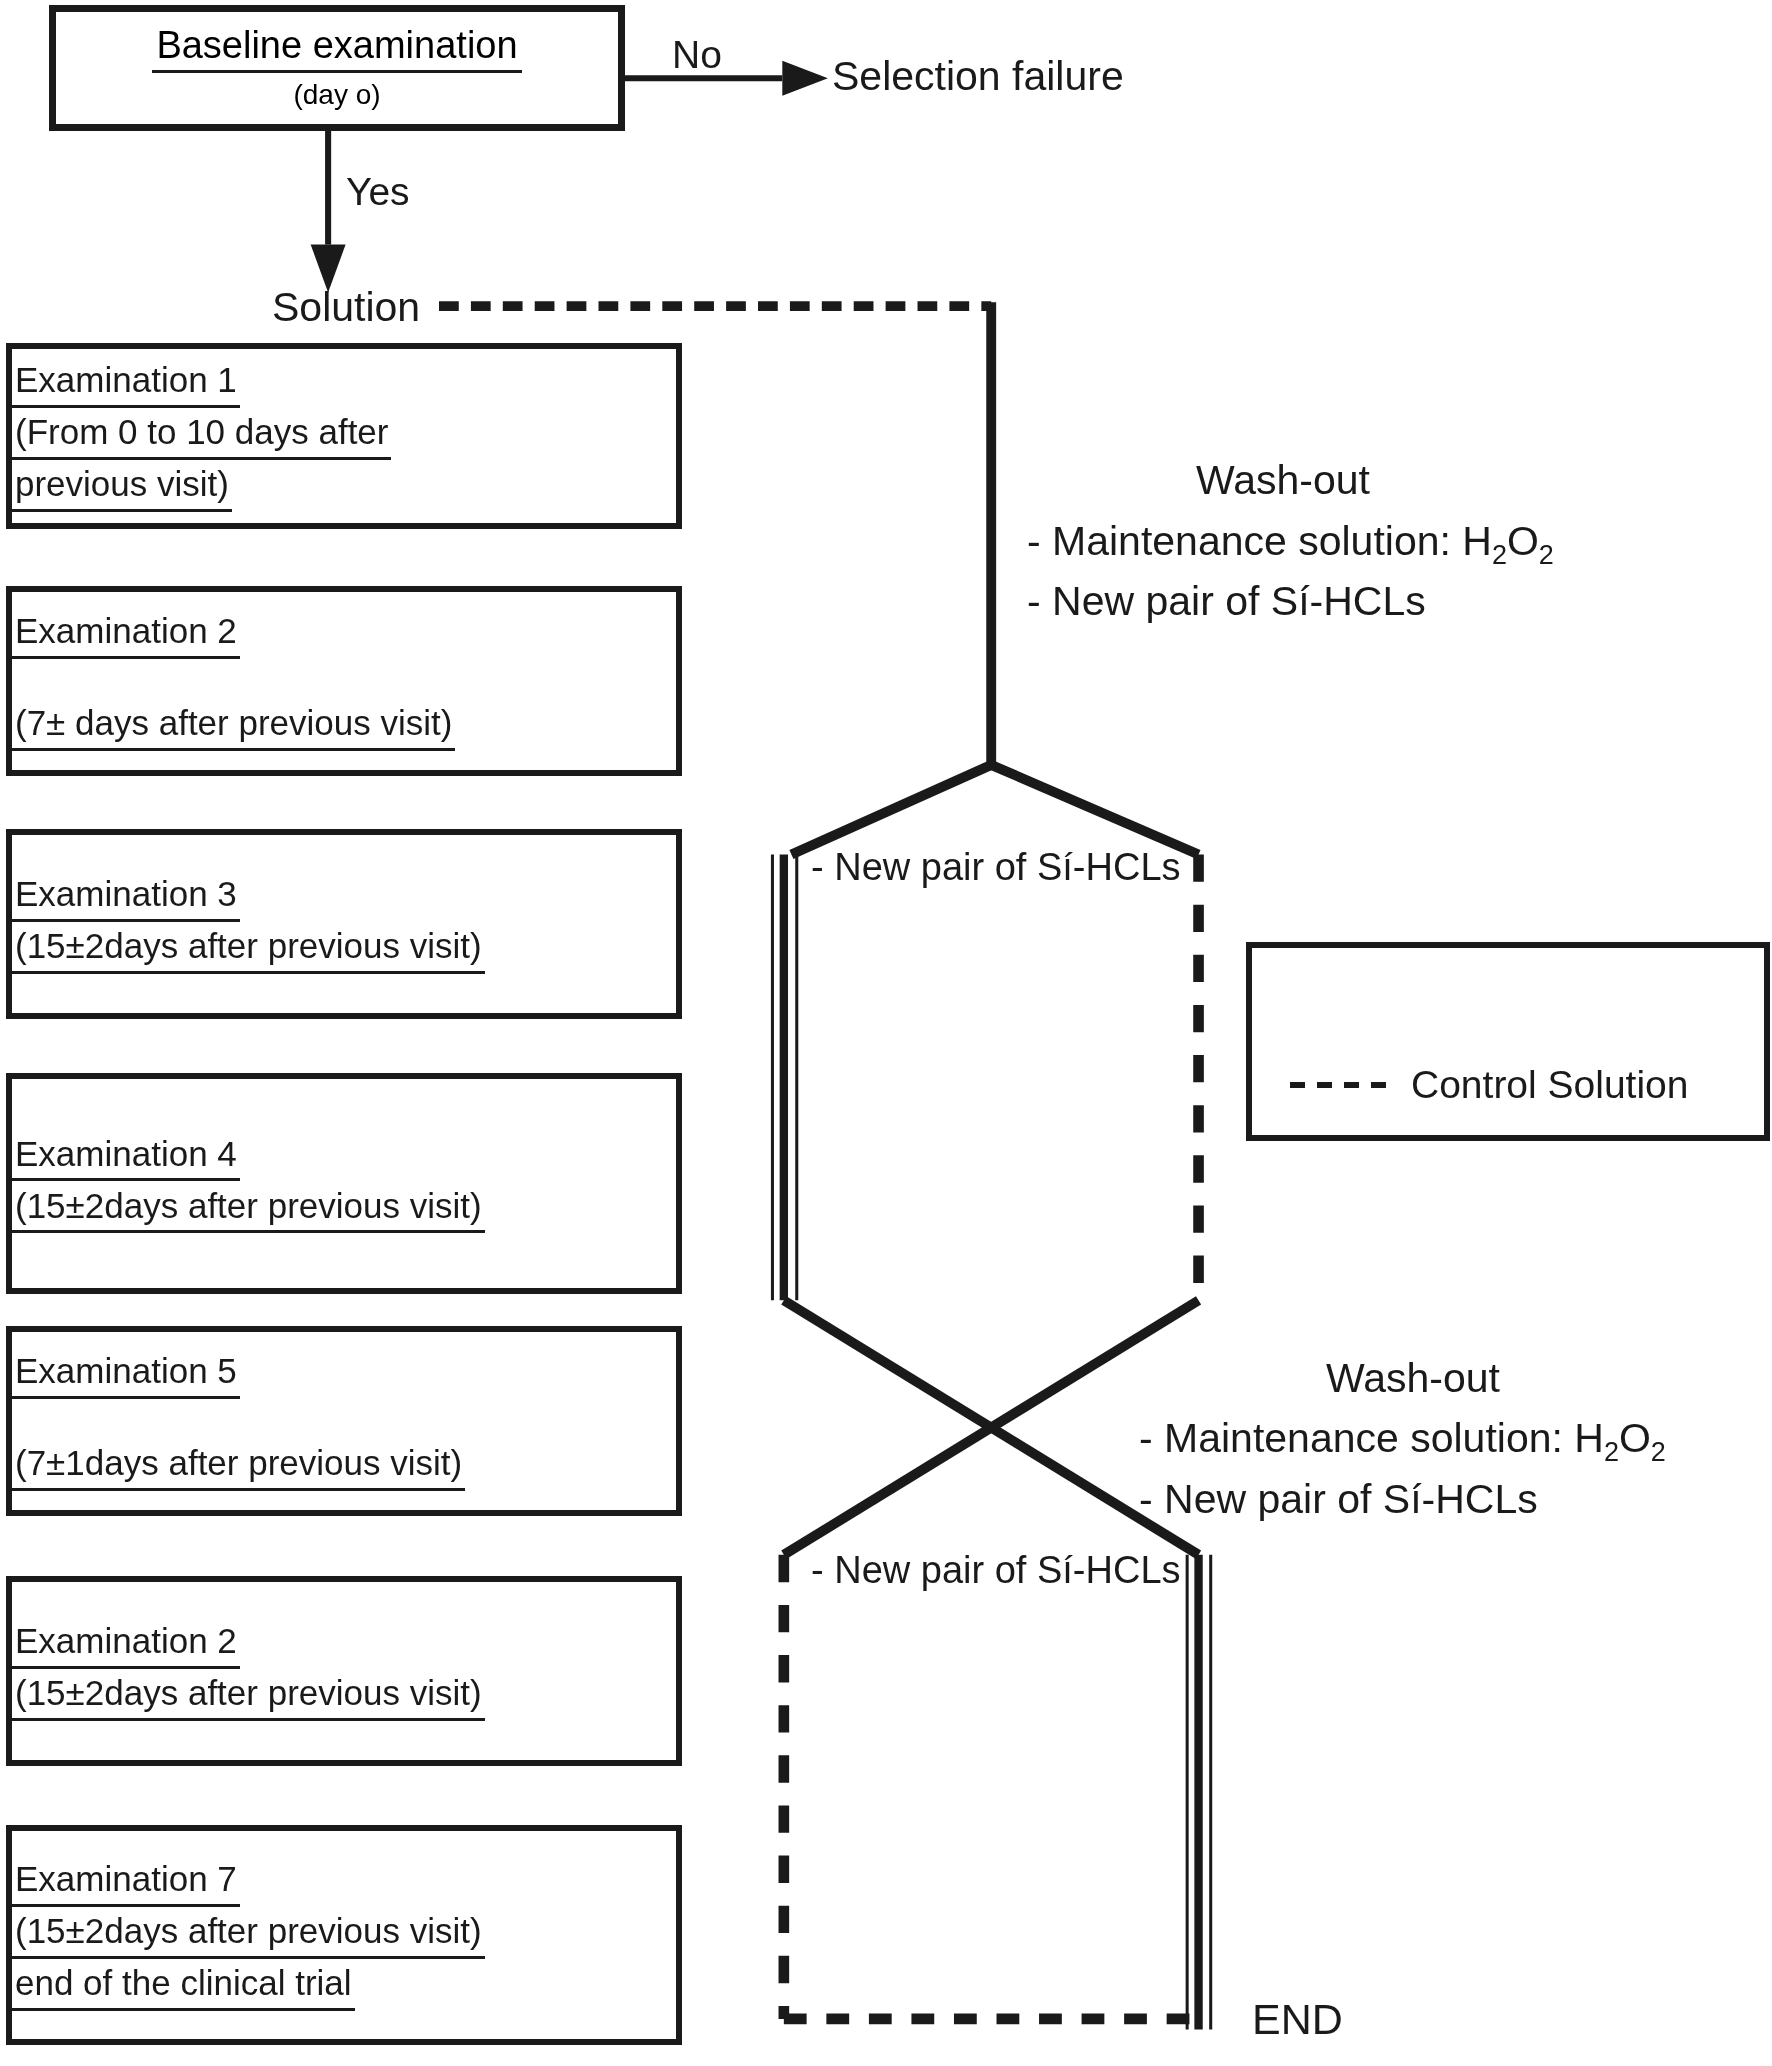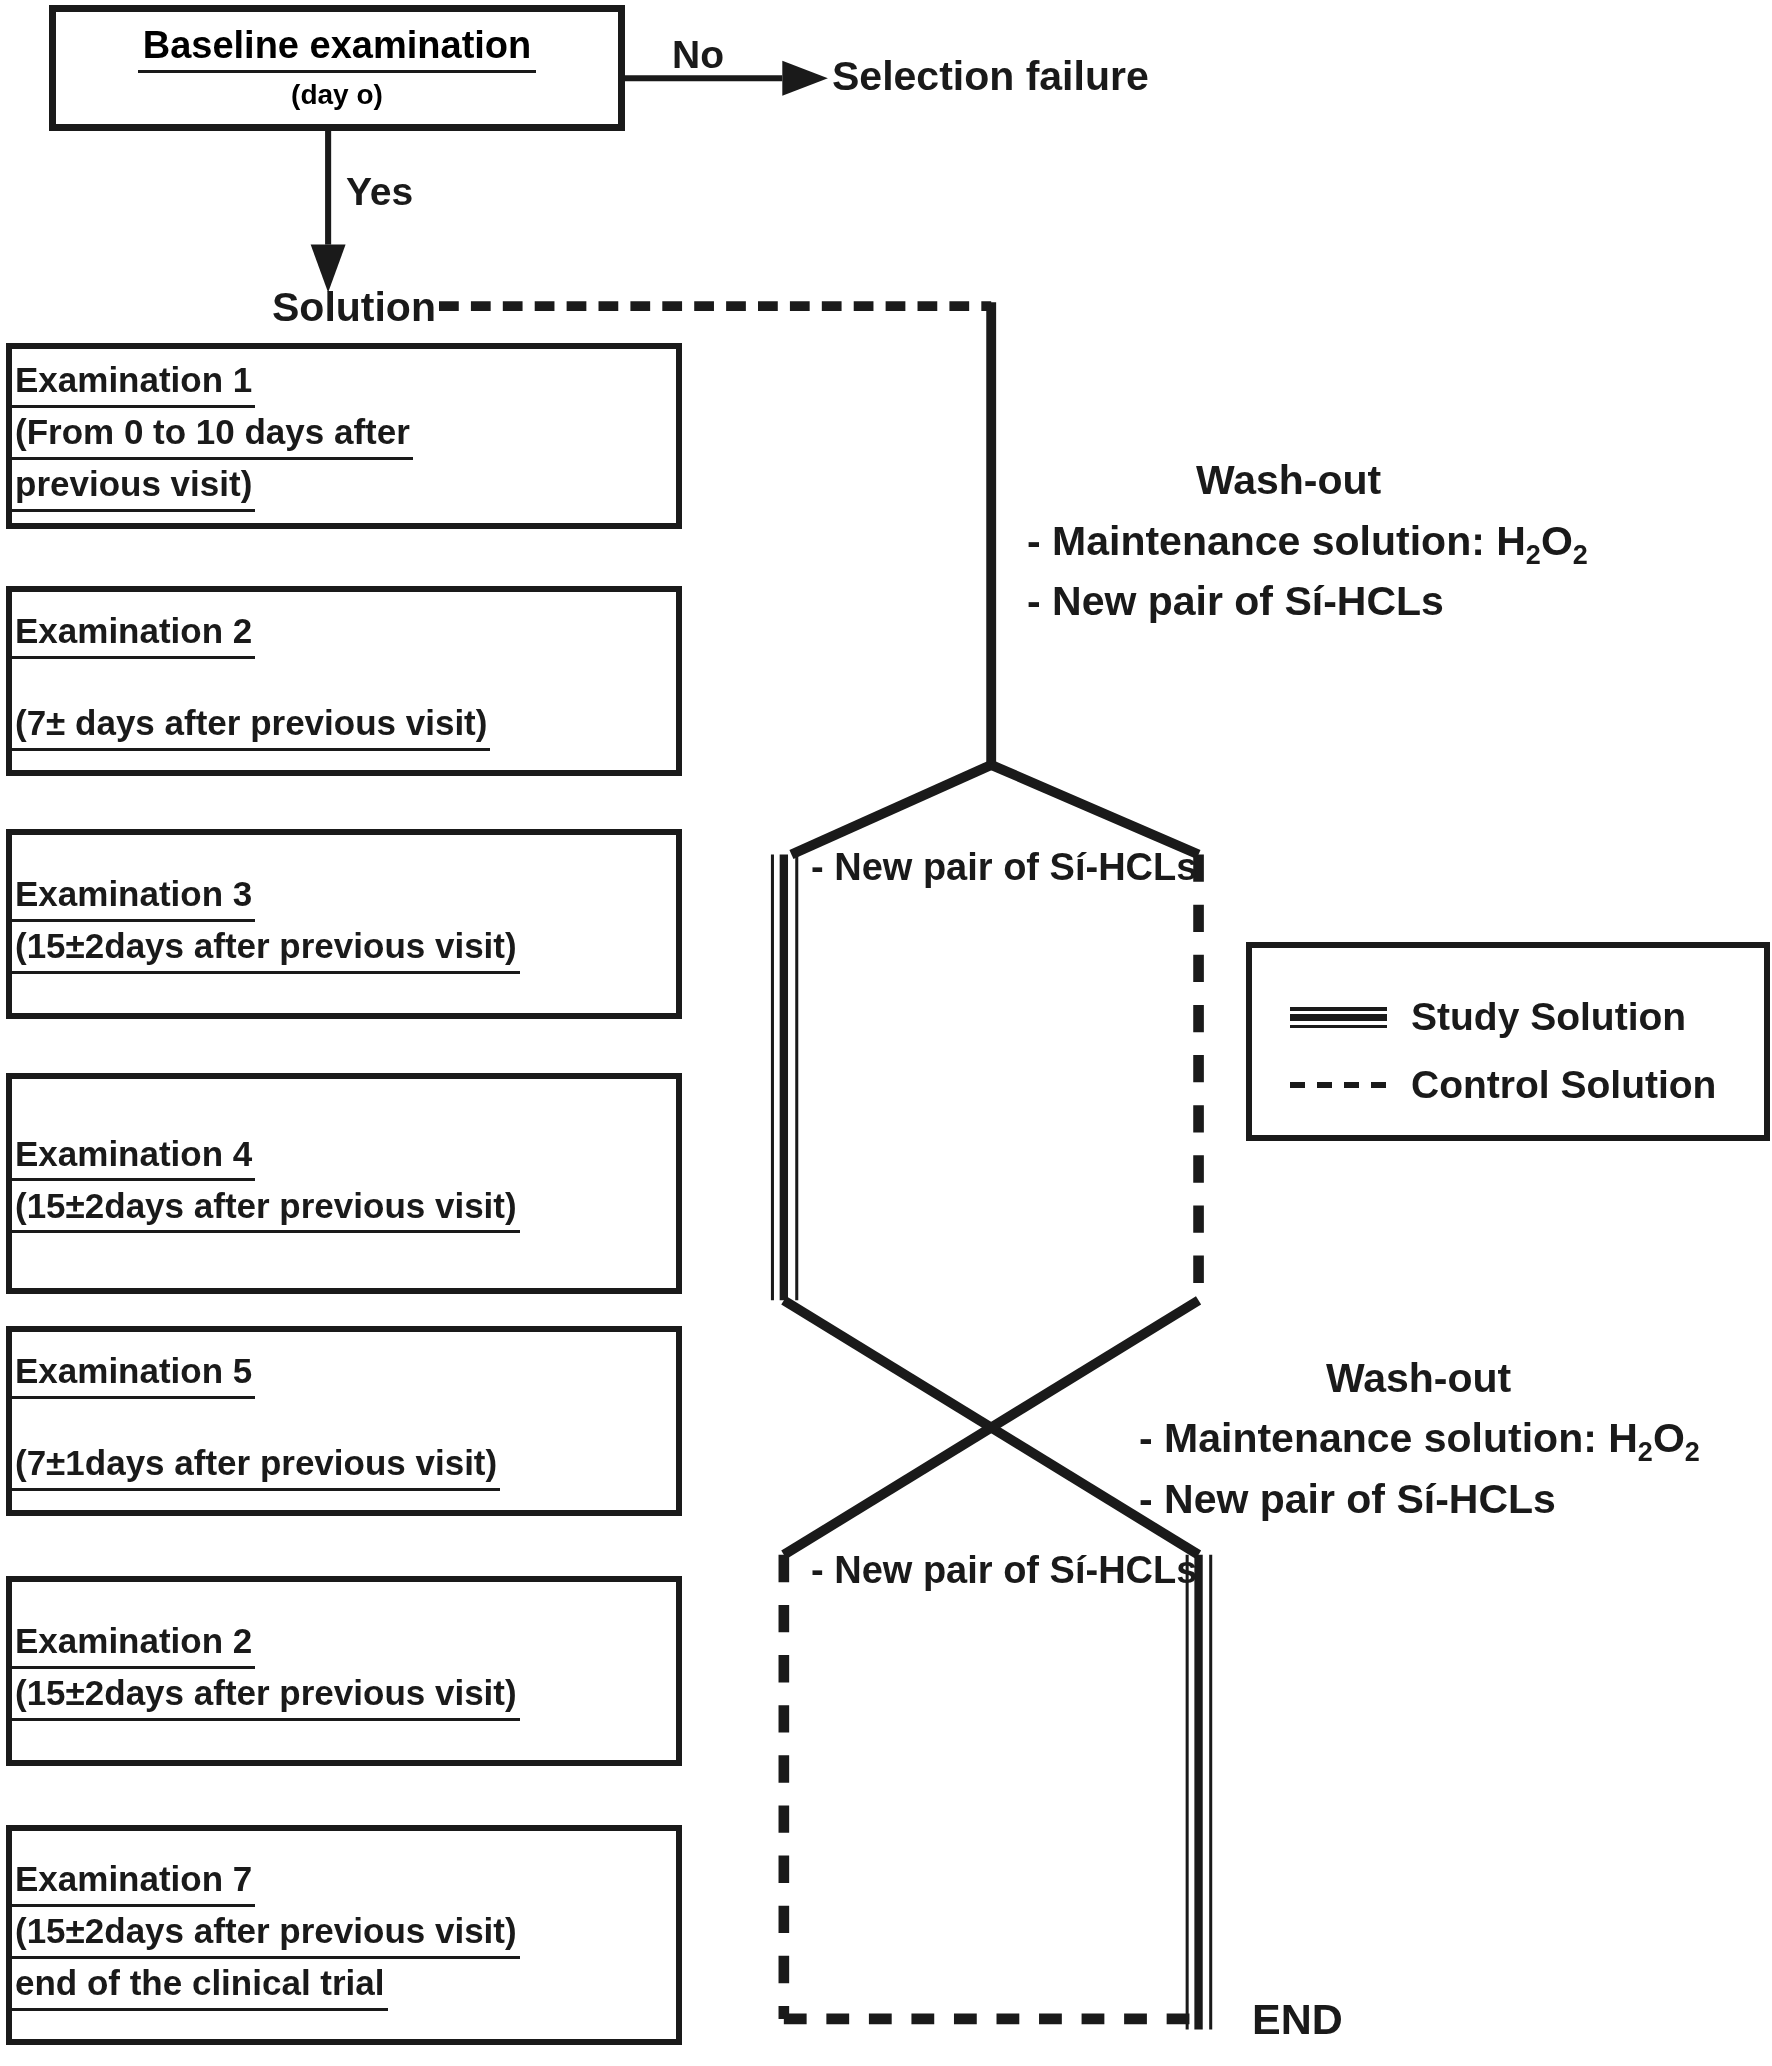--- a/index.html
+++ b/index.html
@@ -3,21 +3,20 @@
 <meta charset="utf-8">
 <style>
   html,body{margin:0;padding:0;background:#ffffff;}
   body{font-family:"Liberation Sans", sans-serif;}
   #stage{
     position:relative;
     width:1772px;
     height:2066px;
     background:#ffffff;
     overflow:hidden;
-    font-weight:bold;
   }
   
   .txt{
     position:absolute;
     color:#1a1a1a;
     font-family:"Liberation Sans", sans-serif;
     line-height:1.18;
     white-space:pre;
   }
   
@@ -214,28 +213,20 @@
     <div class="txt" style="left:1196px;top:456px;font-size:41px;">Wash-out</div>
 
     <div class="txt" style="left:1027px;top:517px;font-size:41px;"><span>- Maintenance solution: H</span><sub style="font-size:27px;">2</sub><span>O</span><sub style="font-size:27px;">2</sub></div>
 
     <div class="txt" style="left:1027px;top:577px;font-size:41px;">- New pair of Sí-HCLs</div>
   </div>
 
   <div class="txt" style="left:811px;top:845px;font-size:38px;">- New pair of Sí-HCLs</div>
 
   <div id="legend-box">
-    <div class="legend-row" style="top:47px;">
-      <span class="sym-study">
-        <i class="a"></i>
-          <i class="b"></i>
-          <i class="c"></i>
-      </span>
-      <span class="legend-label">Study Solution</span>
-    </div>
     <div class="legend-row" style="top:115px;">
       <span class="sym-ctrl"></span>
       <span class="legend-label">Control Solution</span>
     </div>
   </div>
 
   <div>
     <div class="txt" style="left:1326px;top:1354px;font-size:41px;">Wash-out</div>
 
     <div class="txt" style="left:1139px;top:1414px;font-size:41px;"><span>- Maintenance solution: H</span><sub style="font-size:27px;">2</sub><span>O</span><sub style="font-size:27px;">2</sub></div>

